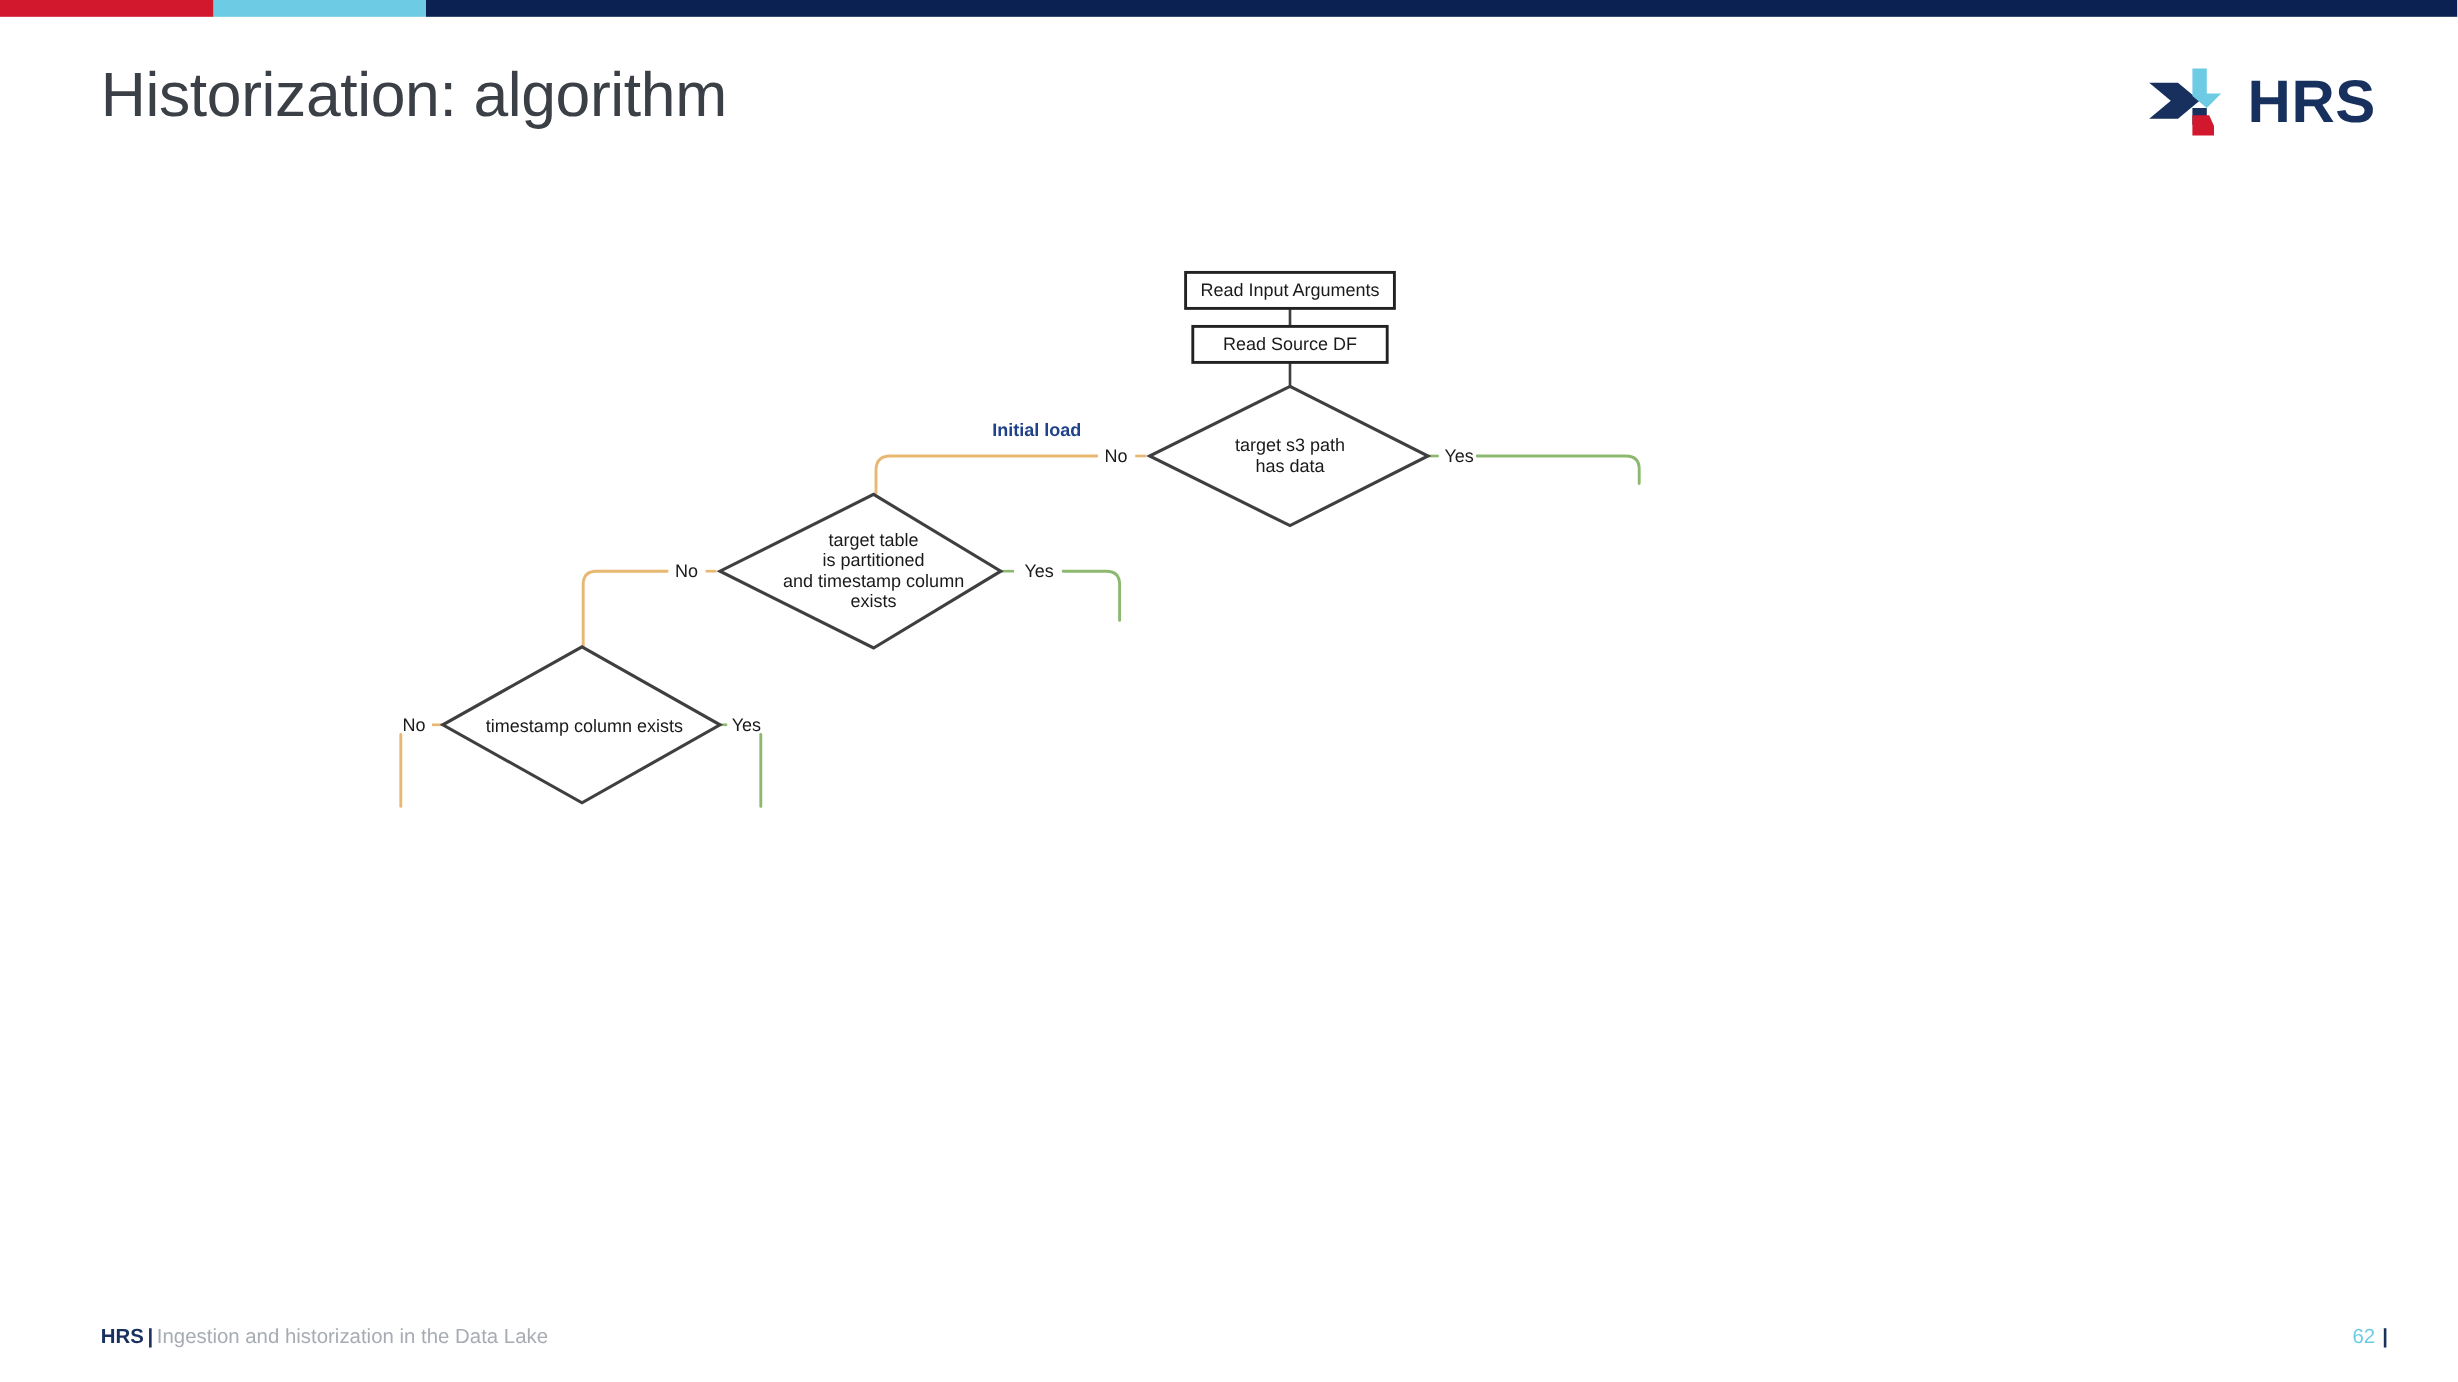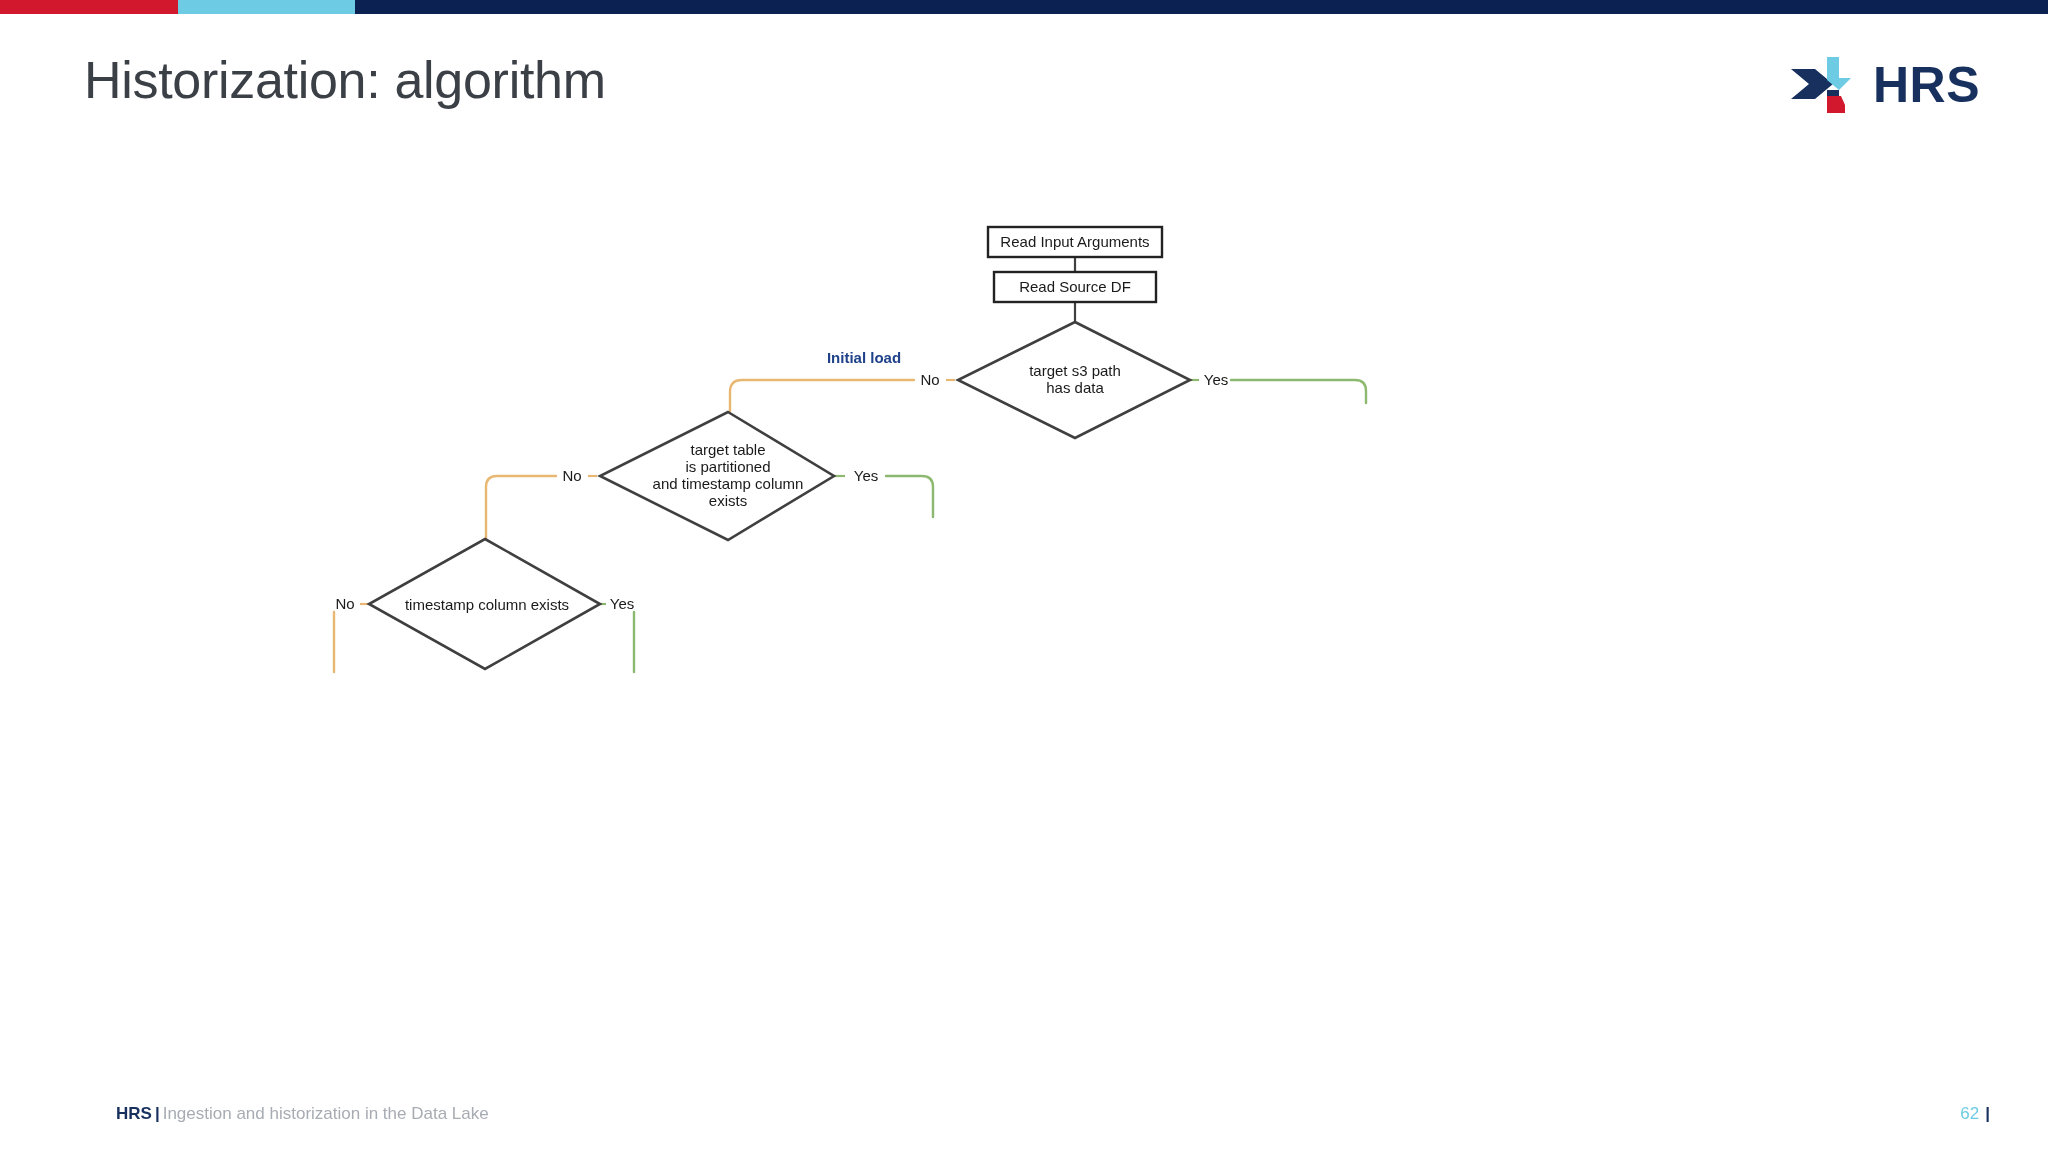--- a/index.html
+++ b/index.html
@@ -71,21 +71,20 @@
     pointer-events: none;
   }
 
   
   .footer {
     position: absolute;
     left: 84px;
     bottom: 28px;
     font-size: 17px;
     white-space: nowrap;
-    margin-left: 32px;
   }
   .footer .f-brand {
     color: #17305e;
     font-weight: 700;
   }
   .footer .f-sep {
     color: #17305e;
     font-weight: 700;
     margin: 0 3px;
   }

